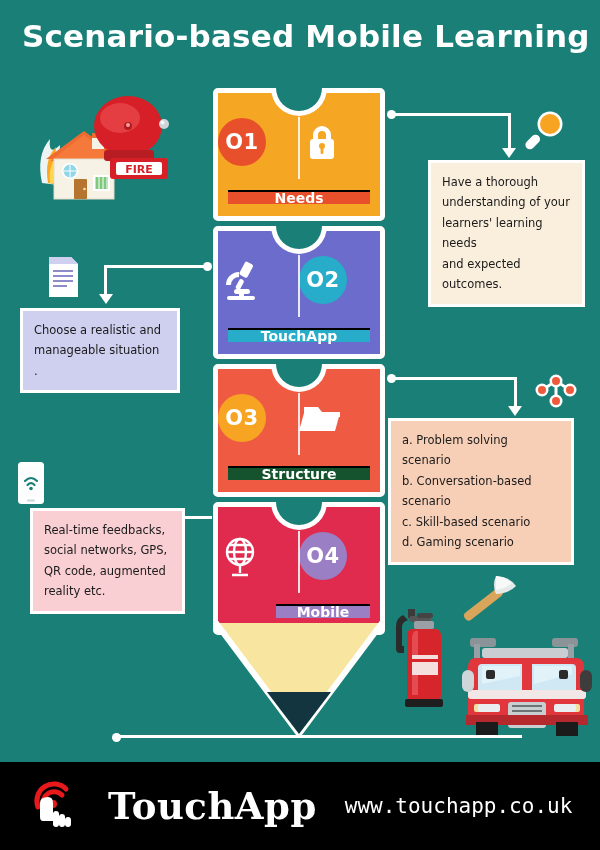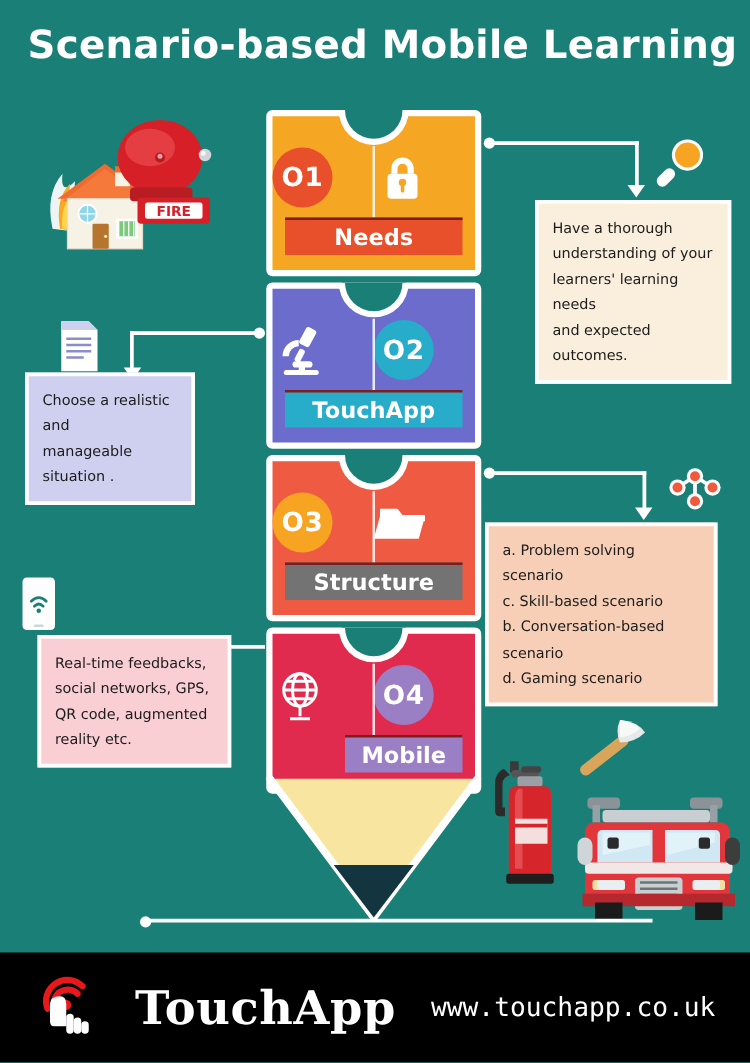--- a/index.html
+++ b/index.html
@@ -37,40 +37,40 @@
   .divider {
     position:absolute; left:50%; top:24px; width:2px; height:62px;
     background:rgba(255,255,255,.85); transform:translateX(-1px);
   }
   .badge {
     width:48px; height:48px; border-radius:50%;
     display:flex; align-items:center; justify-content:center;
     color:#fff; font-size:21px; font-weight:bold; letter-spacing:.5px;
   }
   .label-bar {
-    position:absolute; left:10px; right:10px; bottom:12px; height:30px;
+    position:absolute; left:10px; right:10px; bottom:12px; height:14px;
     display:flex; align-items:center; justify-content:center;
-    color:#ffffff; font-size:18px; font-weight:bold;
-    border-top:2px solid #7f1d1d;
+    color:#ffffff; font-size:14px; font-weight:bold;
+    border-top:2px solid #000000;
   }
   .icon-svg { width:46px; height:46px; fill:#ffffff; }
 
   
   .tip-wrap { position:absolute; left:213px; top:620px; width:172px; height:120px; }
   .tip-outline { position:absolute; left:0; top:0; width:172px; height:118px; }
 
   
   .callout {
     position:absolute; border:3px solid #ffffff;
     font-family:"DejaVu Sans", sans-serif;
     color:#1b1b1b; font-size:11.5px; line-height:1.78;
     padding:9px 11px;
   }
   .callout.c1 { left:428px; top:160px; width:157px; background:#faeedd; }
-  .callout.c2 { left:20px; top:298px; width:136px; background:#cfd0ef; }
+  .callout.c2 { left:20px; top:308px; width:160px; background:#cfd0ef; }
   .callout.c3 { left:388px; top:418px; width:186px; background:#f7cfb7; }
   .callout.c4 { left:30px; top:508px; width:155px; background:#f9cfd3; }
   .callout p { white-space:pre-line; }
   .callout ul { list-style:none; }
 
   
   .line { position:absolute; background:#ffffff; }
   .dot { position:absolute; width:9px; height:9px; border-radius:50%; background:#ffffff; }
   .arrow-down {
     position:absolute; width:0; height:0;
@@ -290,21 +290,21 @@
           <div class="badge" style="background:#f7a423;">O3</div>
         </div>
         <div class="half">
           <svg class="icon-svg" viewBox="0 0 46 46">
             <path d="M5 12 h14 l4 5 h18 v5 h-36 Z"></path>
             <path d="M5 18 h36 l-5 18 h-36 Z"></path>
           </svg>
         </div>
       </div>
       <div class="divider"></div>
-      <div class="label-bar" style="background:#737373;">Structure</div>
+      <div class="label-bar" style="background:#14532d;">Structure</div>
       <div class="notch-top"></div>
     </div>
 
     <div class="seg" style="background:#e02a4e;">
       <div class="seg-inner">
         <div class="half">
           <svg class="icon-svg" viewBox="0 0 46 46">
             <g fill="none" stroke="#ffffff" stroke-width="2.4">
               <circle cx="22" cy="19" r="13"></circle>
               <ellipse cx="22" cy="19" rx="6" ry="13"></ellipse>
@@ -338,22 +338,22 @@
   </div>
 
   <div class="callout c2">
     <p>Choose a realistic and
 manageable situation .</p>
   </div>
 
   <div class="callout c3">
     <ul>
       <li>a. Problem solving scenario</li>
+      <li>b. Conversation-based scenario</li>
       <li>c. Skill-based scenario</li>
-      <li>b. Conversation-based scenario</li>
       <li>d. Gaming scenario</li>
     </ul>
   </div>
 
   <div class="callout c4">
     <p>Real-time feedbacks,
 social networks, GPS,
 QR code, augmented
 reality etc.</p>
   </div>

